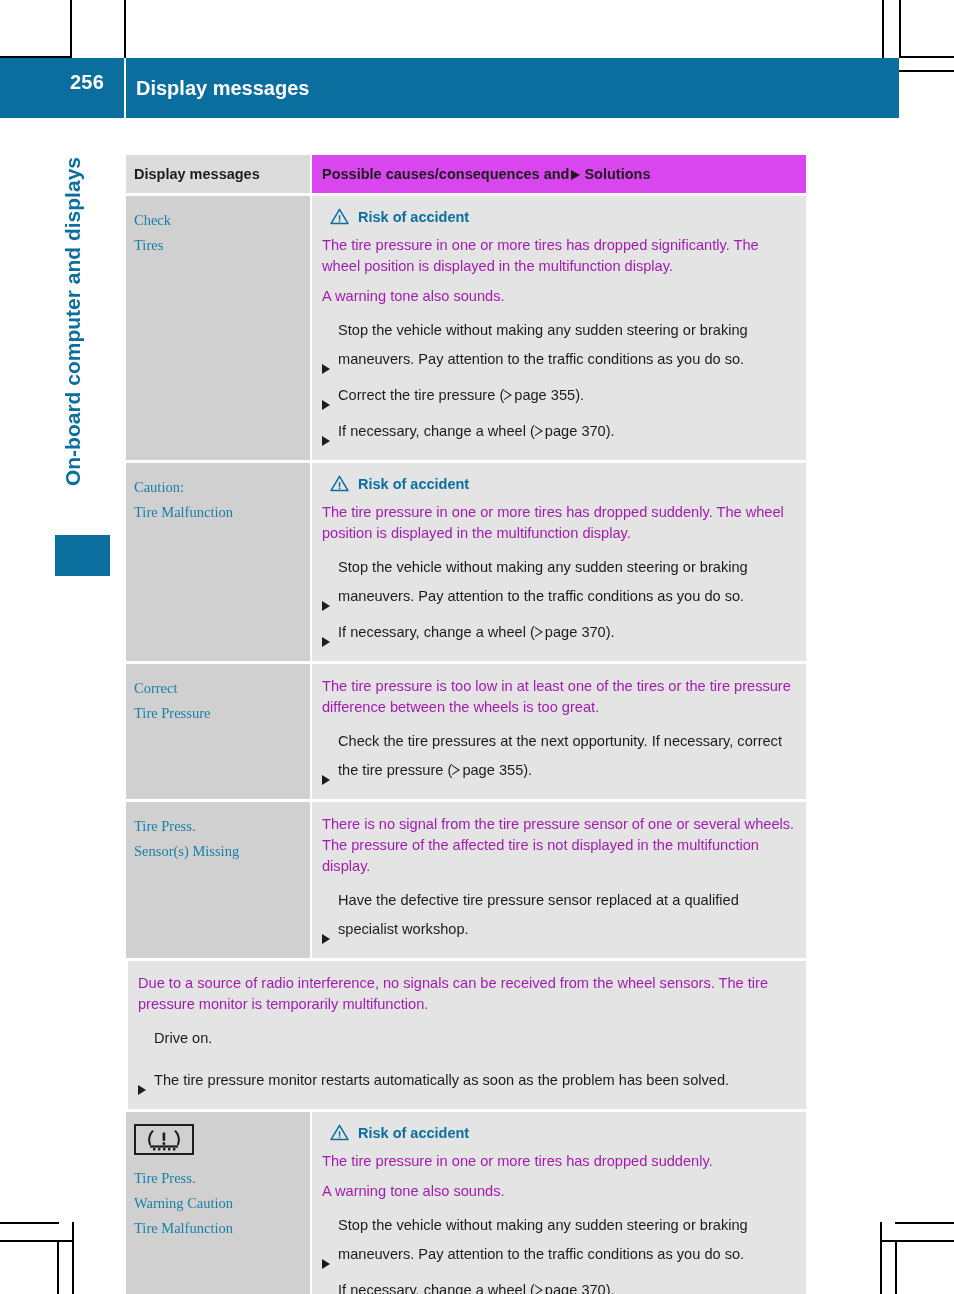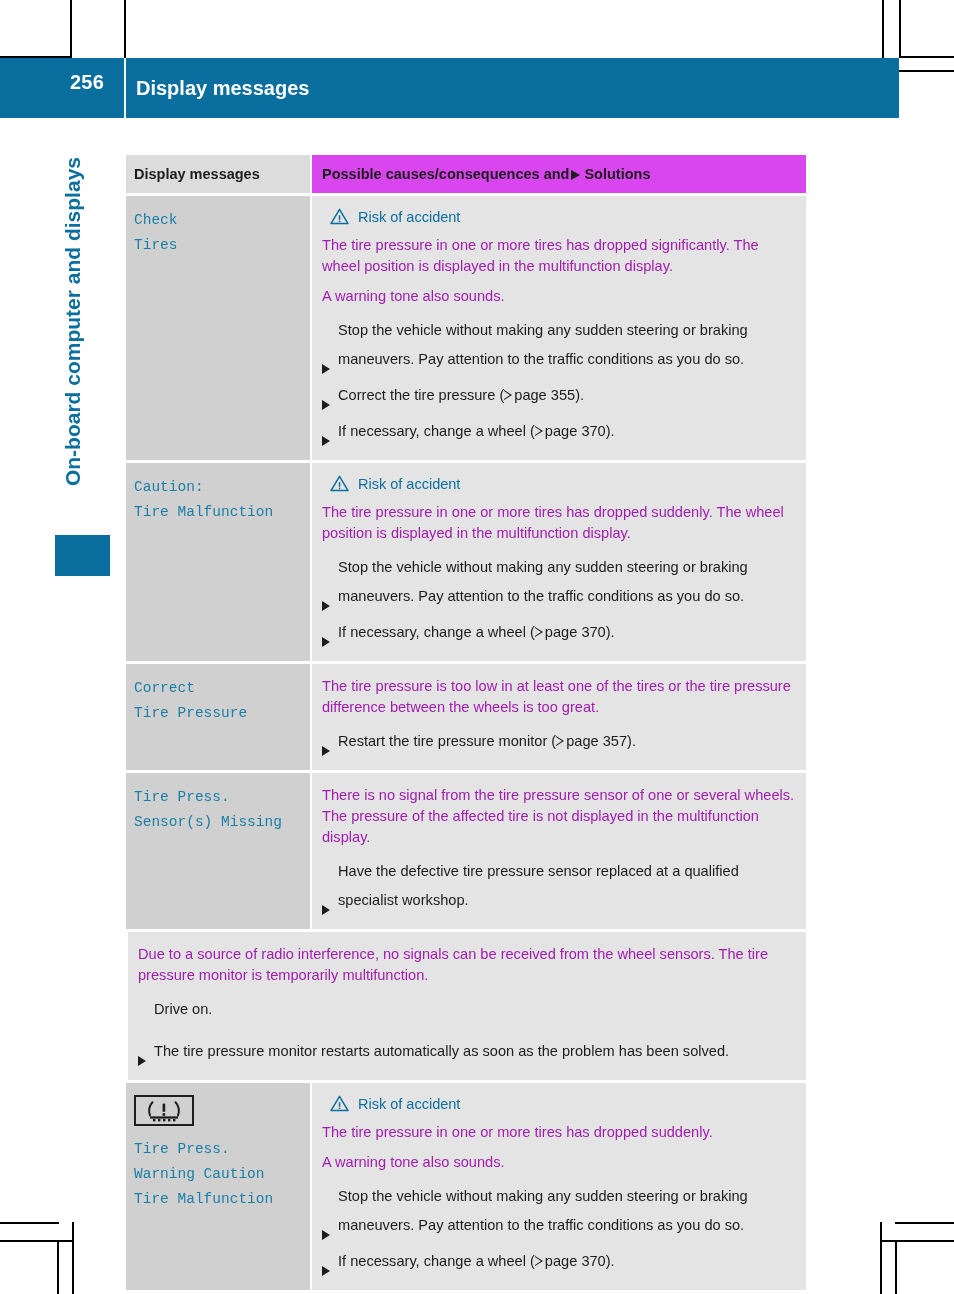--- a/index.html
+++ b/index.html
@@ -134,21 +134,21 @@
     width: 0; height: 0;
     border-left: 9px solid #1c1c1c;
     border-top: 5.5px solid transparent;
     border-bottom: 5.5px solid transparent;
     vertical-align: -1px;
     margin: 0 4px 0 2px;
   }
 
   
   .msg {
-    font-family: Liberation Mono, monospace;
+    font-family: Liberation Serif, serif;
     color: #1a7fa8;
     font-size: 14.5px;
     line-height: 25px;
     white-space: pre;
   }
 
   
   .para {
     font-size: 14.6px;
     line-height: 21px;
@@ -163,21 +163,21 @@
     margin: 0 0 10px 0;
     padding-left: 8px;
   }
   .warn-triangle {
     flex: 0 0 auto;
     margin-right: 9px;
     line-height: 0;
   }
   .warn-text {
     color: #0a6e9e;
-    font-weight: normal;
+    font-weight: bold;
     font-size: 14.5px;
   }
 
   .step {
     display: flex;
     margin: 0 0 7px 0;
     font-size: 14.6px;
     line-height: 29px;
     color: #1c1c1c;
     align-items: flex-end;
@@ -348,21 +348,21 @@
         <div class="cell-left">
           <div class="msg">Correct
 Tire Pressure</div>
         </div>
         <div class="cell-right">
           <p class="para">The tire pressure is too low in at least one of the tires or the tire pressure difference between the wheels is too great.</p>
           <div class="step">
             <div class="step-marker">
               <i></i>
             </div>
-            <div class="step-body"><span>Restart the tire pressure monitor (</span><span class="pgref"></span><span>page 357</span><span>).</span></div>
+            <div class="step-body"><span>Check the tire pressures at the next opportunity. If necessary, correct the tire pressure (</span><span class="pgref"></span><span>page 355</span><span>).</span></div>
           </div>
         </div>
       </div>
       <div class="row">
         <div class="cell-left">
           <div class="msg">Tire Press.
 Sensor(s) Missing</div>
         </div>
         <div class="cell-right">
           <p class="para">There is no signal from the tire pressure sensor of one or several wheels. The pressure of the affected tire is not displayed in the multifunction display.</p>

